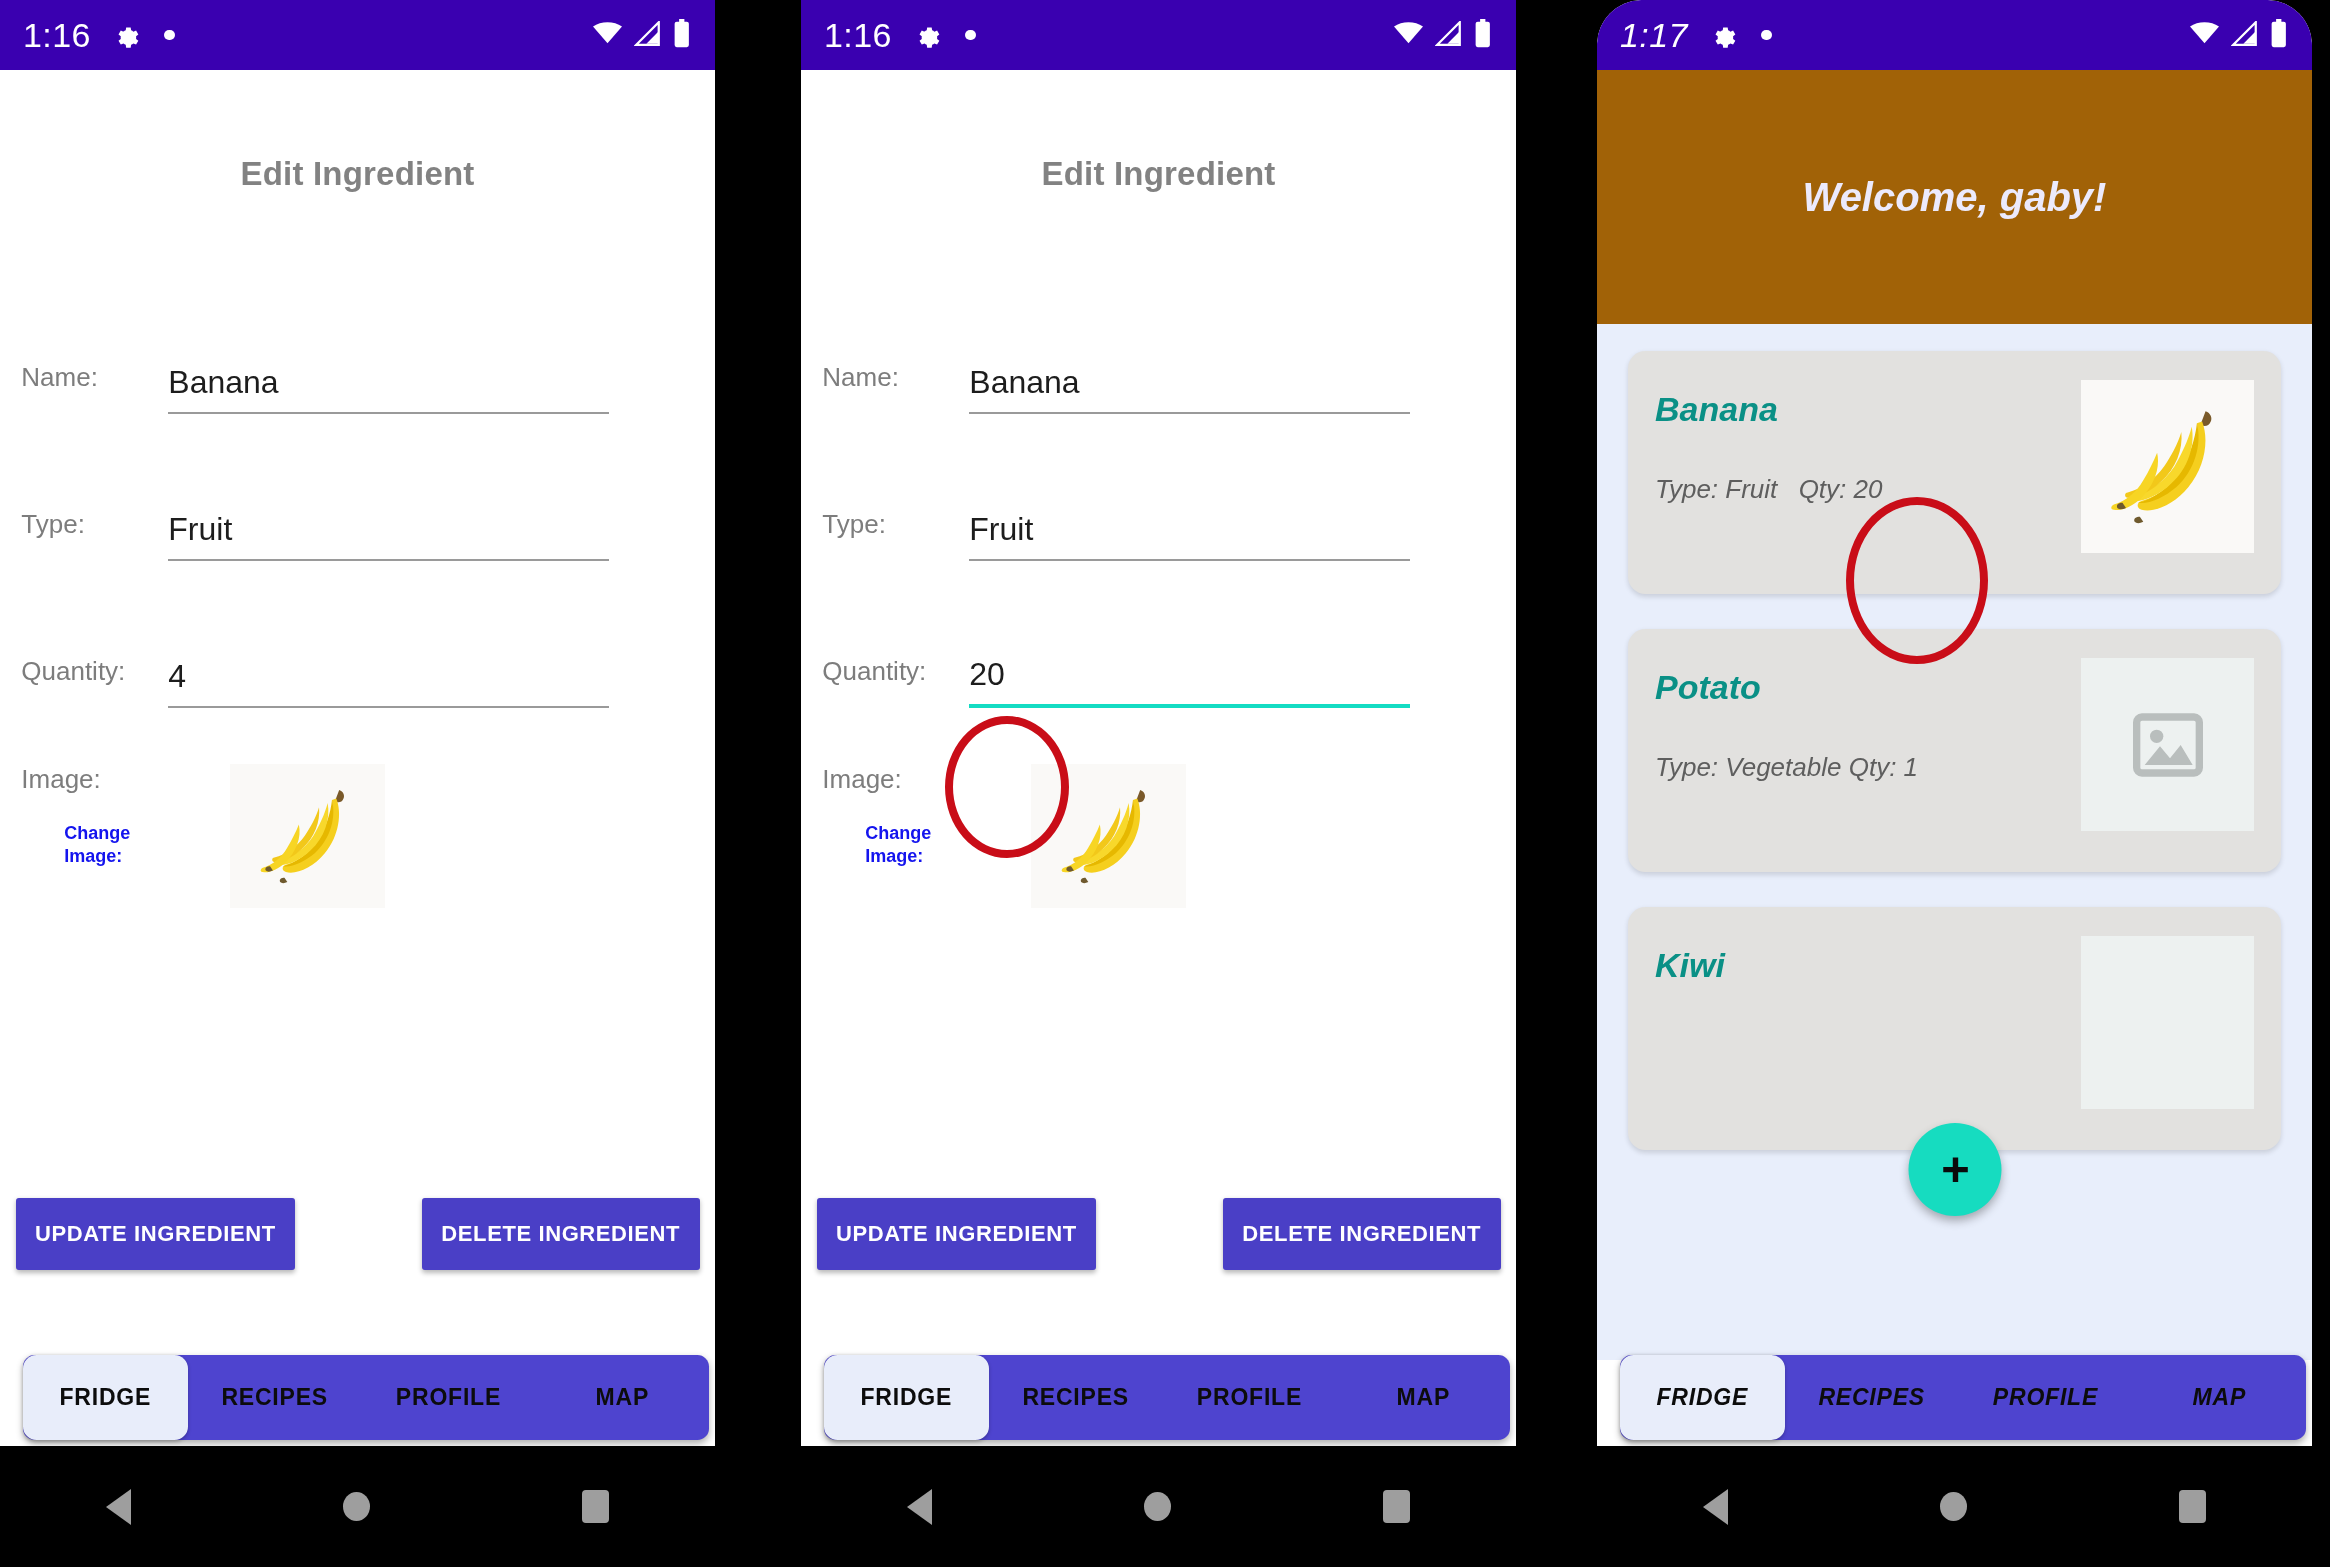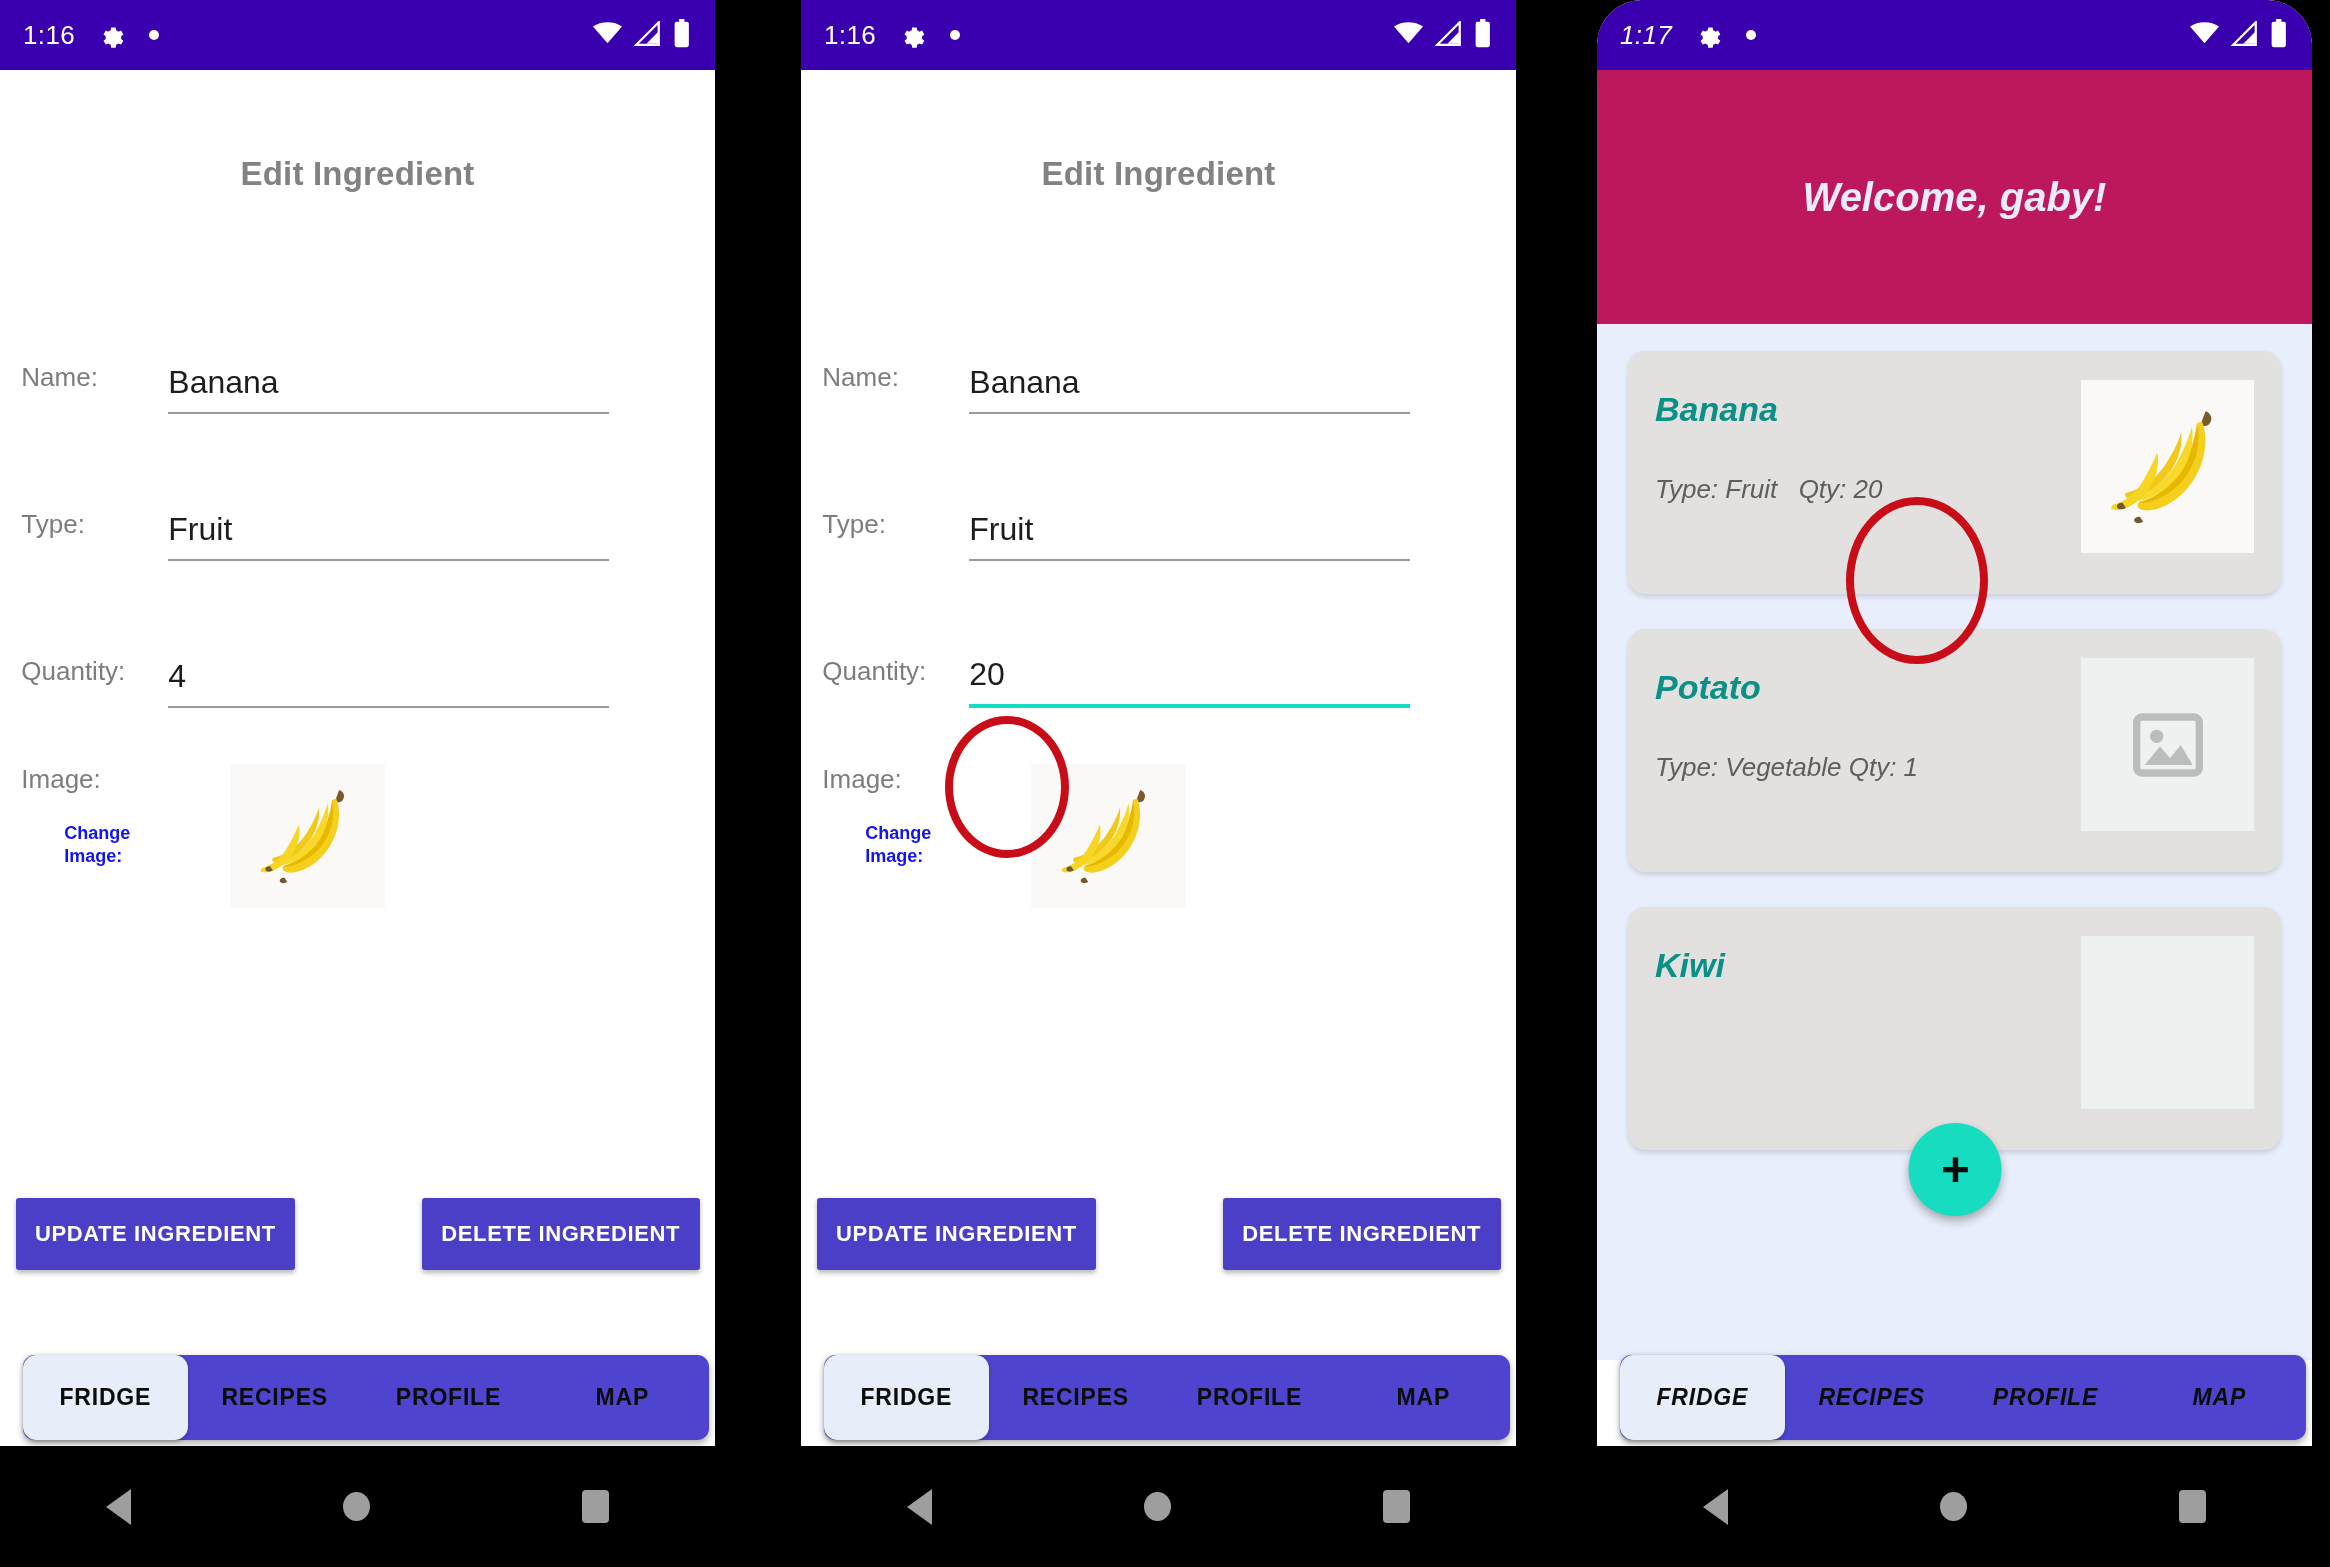--- a/index.html
+++ b/index.html
@@ -36,21 +36,21 @@
   .statusbar {
     position: relative;
     height: 70px;
     background: #3a00b0;
     display: flex;
     align-items: center;
     padding: 0 25px 0 23px;
     color: #ffffff;
   }
   .p3 .statusbar { border-radius: 43px 43px 0 0; }
-  .sb-time { font-size: 26px; letter-spacing: 0.4px; }
+  .sb-time { font-size: 34px; letter-spacing: 0.4px; }
   .sb-gear { margin-left: 21.3px; display: inline-flex; }
   .sb-dot {
     margin-left: 25px; width: 10.7px; height: 10.7px;
     background: #fff; border-radius: 50%;
   }
   .sb-right { margin-left: auto; display: flex; align-items: center; gap: 11.6px; }
 
   
   .appbody {
     position: relative;
@@ -179,21 +179,21 @@
     border-bottom: 18.4px solid transparent;
     border-right: 25px solid #9e9e9e;
     cursor: pointer;
   }
   .nav-home { width: 27px; height: 29px; background: #9e9e9e; border-radius: 50%; cursor: pointer; }
   .nav-recents { width: 27px; height: 33px; background: #9e9e9e; border-radius: 3.9px; cursor: pointer; }
 
   
   .welcome {
     height: 254px;
-    background: #be185d;
+    background: #a16207;
     display: flex; align-items: center; justify-content: center;
     color: #eceafc;
     font-size: 40px; font-weight: bold;
   }
   .listarea {
     position: relative;
     height: 1036px;
     background: #e8eefb;
     padding: 27px 31px 0 31px;
     overflow: hidden;

